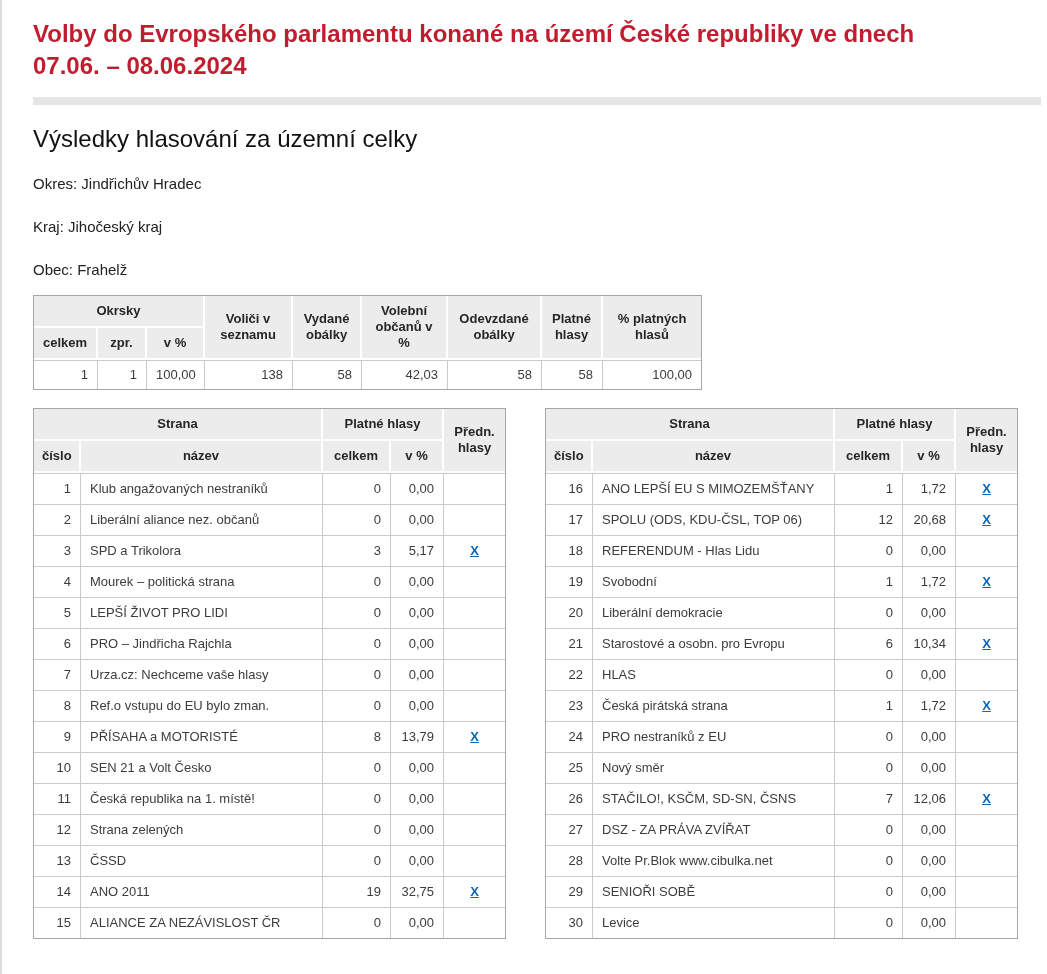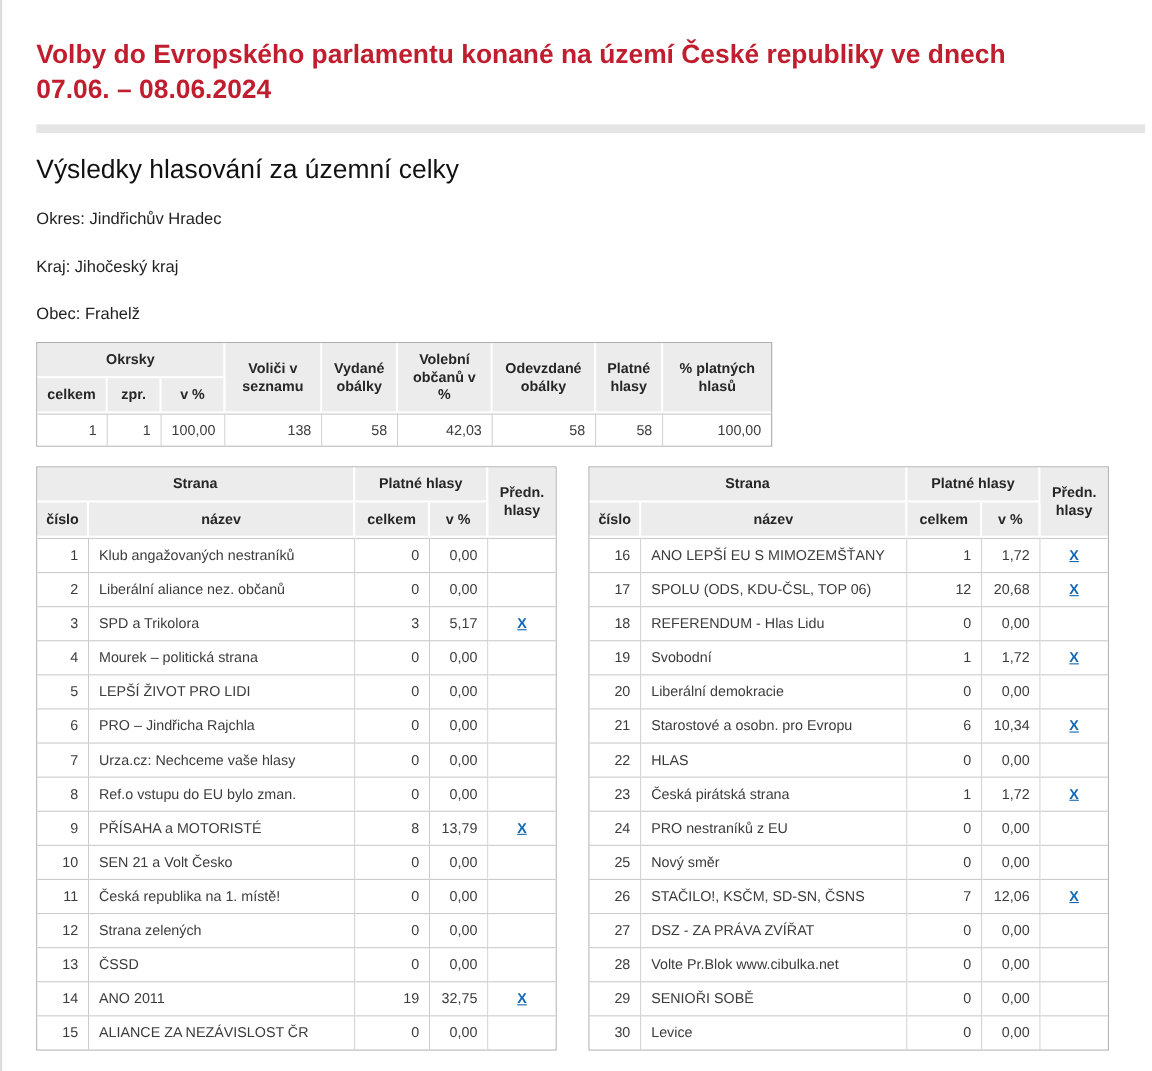--- a/index.html
+++ b/index.html
@@ -12,21 +12,21 @@
     --text:#3a3a3a;
   }
   *{box-sizing:border-box;}
   html,body{margin:0;padding:0;}
   body{
     width:1047px;height:974px;overflow:hidden;background:#fff;
     font-family:"Liberation Sans","DejaVu Sans",sans-serif;color:var(--text);
     position:relative;
   }
   .left-edge{position:absolute;left:0;top:0;bottom:0;width:2px;background:#dcdcdc;}
-  .page{padding:34px 6px 20px 33px;}
+  .page{padding:18px 6px 20px 33px;}
   h1.title{
     margin:0;color:var(--title-red);font-size:24px;font-weight:bold;
     line-height:32px;max-width:1000px;white-space:pre-line;
   }
   .divider{height:8px;background:var(--divider);margin:15px 0 0 0;}
   h2.section{margin:23px 0 0 0;font-size:24px;font-weight:normal;color:#111;line-height:21px;}
   p.info{margin:26px 0 0 0;font-size:15px;line-height:17px;color:#222;}
 
   table.tbl{
     border-collapse:separate;border-spacing:0;table-layout:fixed;
@@ -39,21 +39,21 @@
     overflow:hidden;
   }
   table.tbl th.last{border-right:none;}
   table.tbl td{
     background:#fff;font-size:13px;color:#3c3c3c;line-height:16px;vertical-align:middle;
     padding:6px 9px;border-top:1px solid var(--border-inner);border-right:1px solid var(--border-inner);
     overflow:hidden;white-space:nowrap;
   }
   table.tbl td:last-child{border-right:none;}
   table.summary{width:667px;margin-top:17px;}
-  .tables{display:flex;gap:29px;margin-top:18px;}
+  .tables{display:flex;gap:39px;margin-top:18px;}
   table.party{width:471px;}
   table.party td{padding:7px 9px;}
   td.num{text-align:right;}
   td.name{text-align:left;}
   td.pref{text-align:center;}
   a.xlink{color:var(--link-blue);text-decoration:underline;font-weight:bold;}
 </style>
 </head>
 <body>
 

